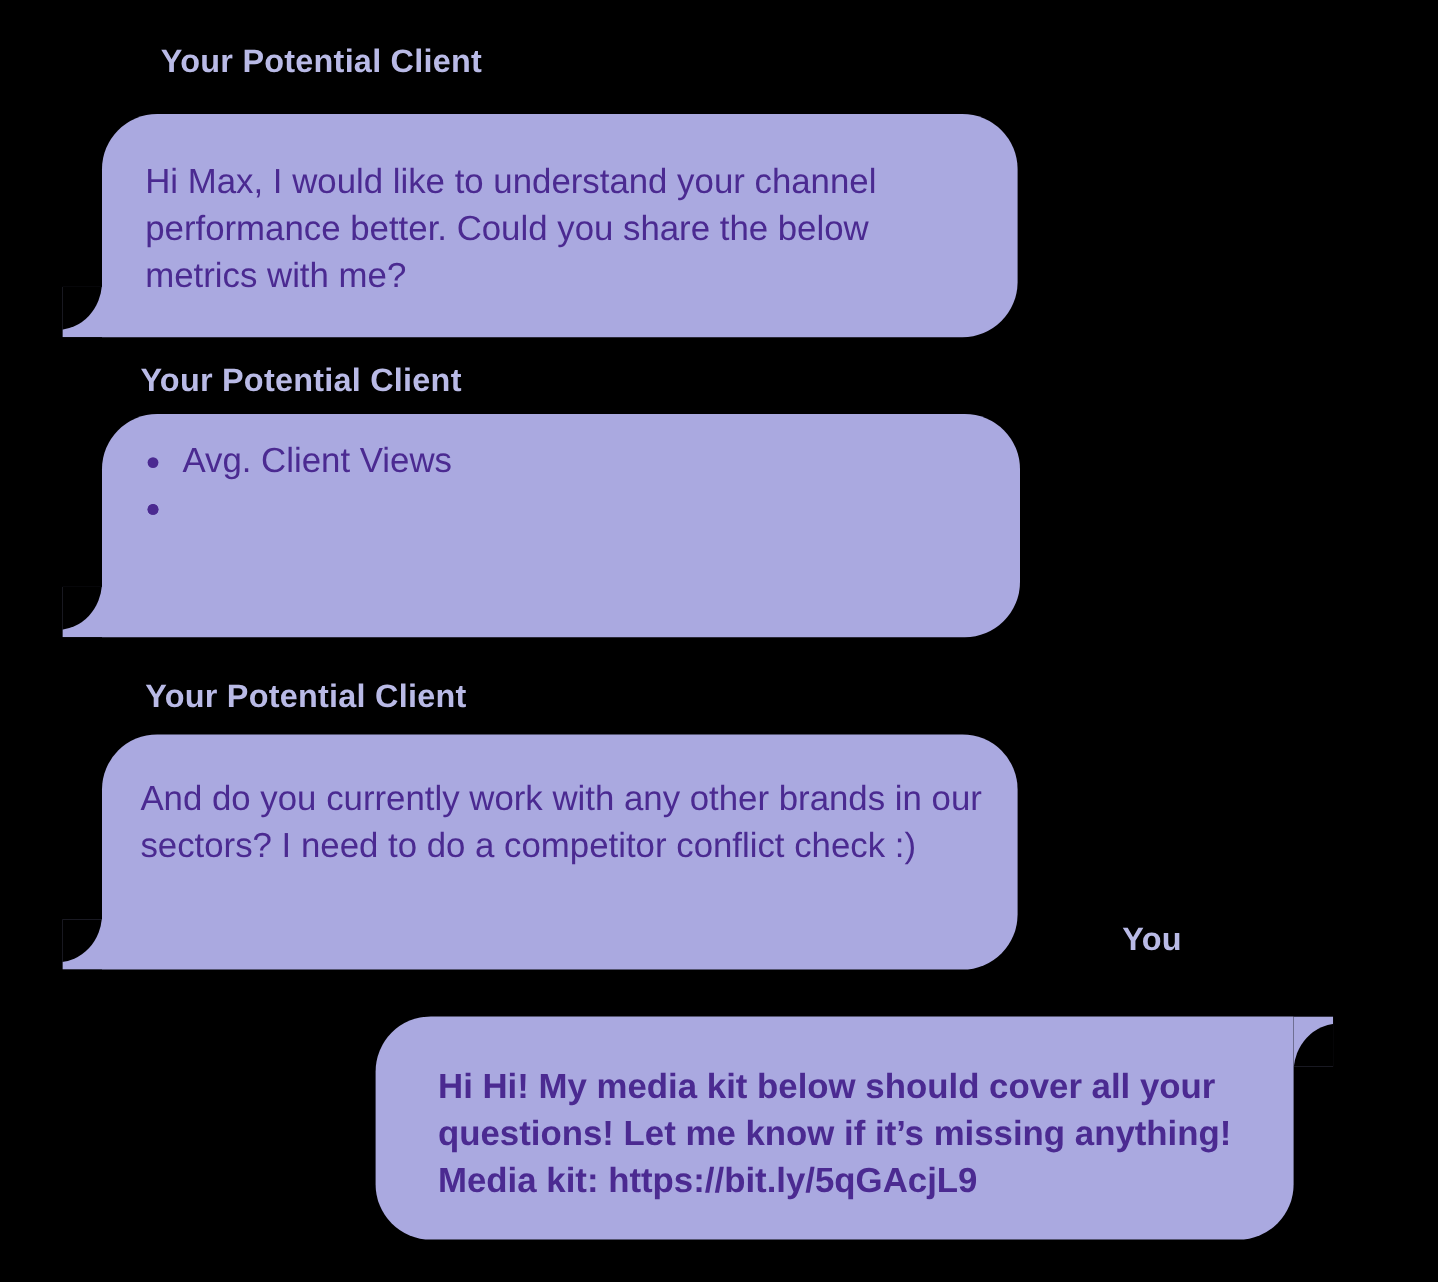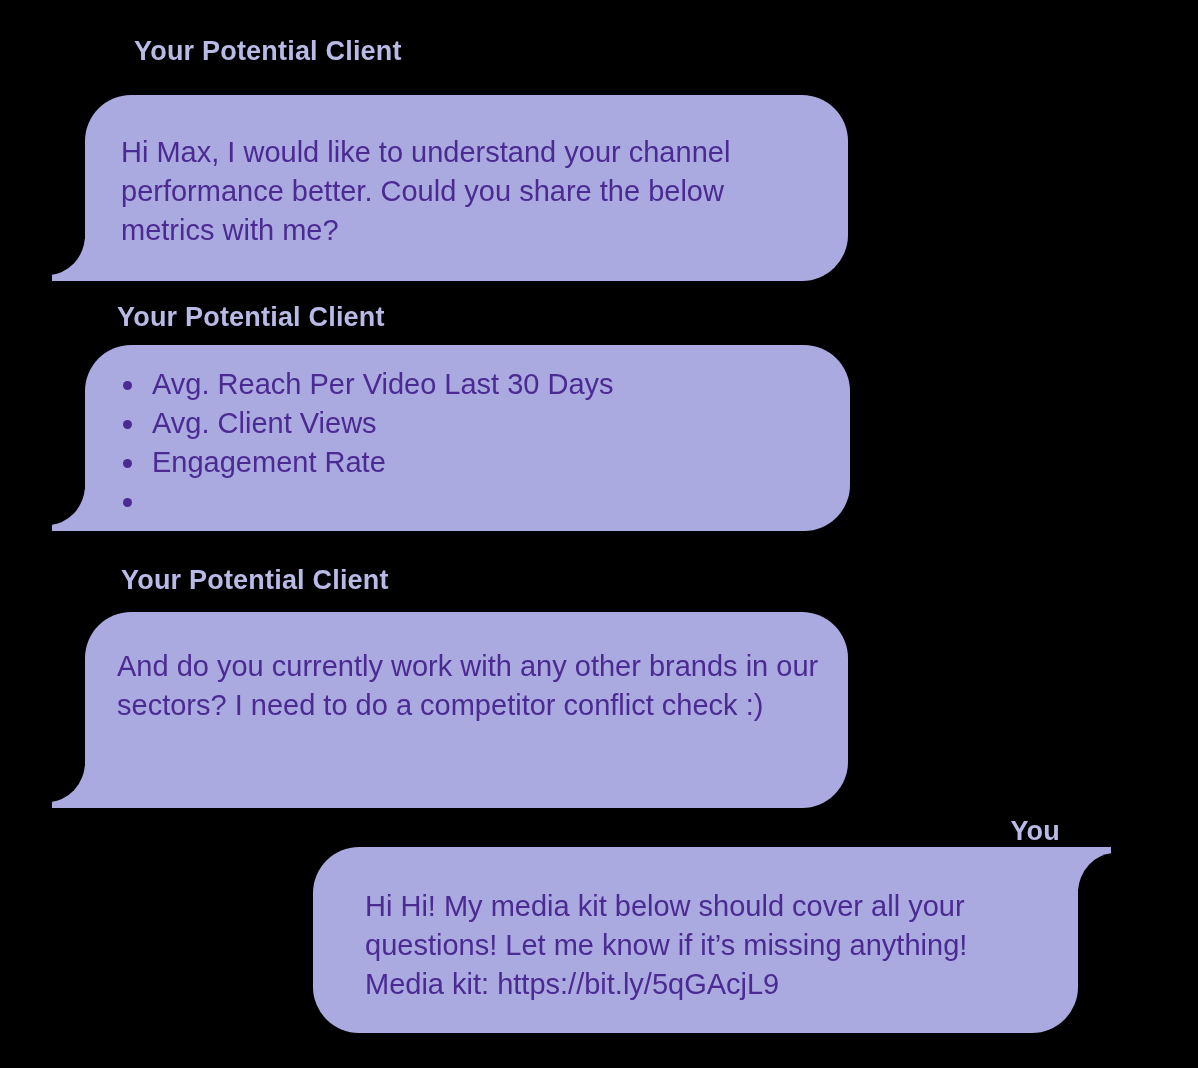--- a/index.html
+++ b/index.html
@@ -143,42 +143,41 @@
   #bubble-1 .bubble-text { position: absolute; left: 36px; top: 38px; width: 700px; }
 
   #label-2 { left: 117px; top: 302px; }
   #bubble-2 { left: 85px; top: 345px; width: 765px; height: 186px; }
   #bubble-2 .bullet-list { position: absolute; left: 34px; top: 20px; width: 700px; }
 
   #label-3 { left: 121px; top: 565px; }
   #bubble-3 { left: 85px; top: 612px; width: 763px; height: 196px; }
   #bubble-3 .bubble-text { position: absolute; left: 32px; top: 35px; width: 720px; }
 
-  #label-4 { left: 860px; top: 816px; width: 200px; }
+  #label-4 { left: 860px; top: 768px; width: 200px; text-align: center; }
   #bubble-4 { left: 313px; top: 847px; width: 765px; height: 186px; }
-  #bubble-4 .bubble-text { position: absolute; left: 52px; top: 40px; width: 690px; }
+  #bubble-4 .bubble-text { position: absolute; left: 52px; top: 40px; width: 690px; font-weight: bold; }
 </style>
 </head>
 <body>
 
 <div class="chat-thread">
 
   <div class="sender-label" id="label-1">Your Potential Client</div>
   <div class="bubble bubble-in" id="bubble-1">
     <div class="tail-in"></div>
     <div class="bubble-text">Hi Max, I would like to understand your channel performance better. Could you share the below metrics with me?</div>
   </div>
 
   <div class="sender-label" id="label-2">Your Potential Client</div>
   <div class="bubble bubble-in" id="bubble-2">
     <div class="tail-in"></div>
     <ul class="bullet-list">
-      <li><span class="dot"></span><span>Avg. Reach Per Video Last 30 Days</span></li>
       <li><span class="dot"></span><span>Avg. Client Views</span></li>
-      <li><span class="dot"></span><span>Engagement Rate</span></li>
+      <li><span class="dot"></span></li>
       <li><span class="dot"></span></li>
     </ul>
   </div>
 
   <div class="sender-label" id="label-3">Your Potential Client</div>
   <div class="bubble bubble-in" id="bubble-3">
     <div class="tail-in"></div>
     <div class="bubble-text">And do you currently work with any other brands in our sectors? I need to do a competitor conflict check :)</div>
   </div>
 

